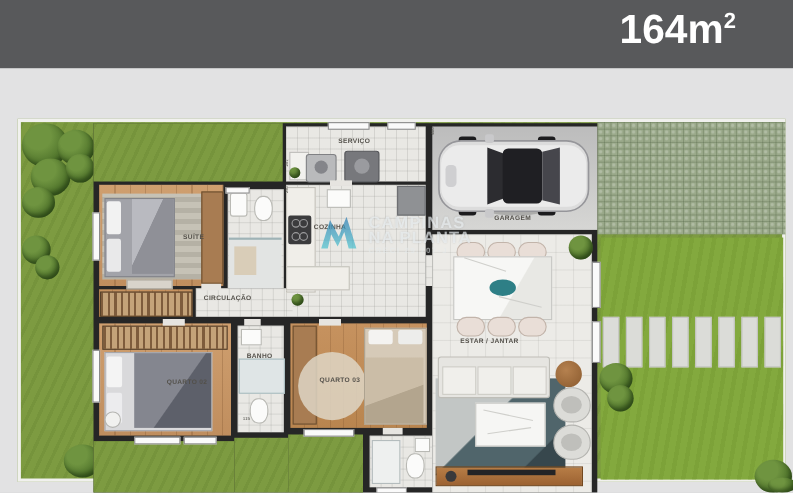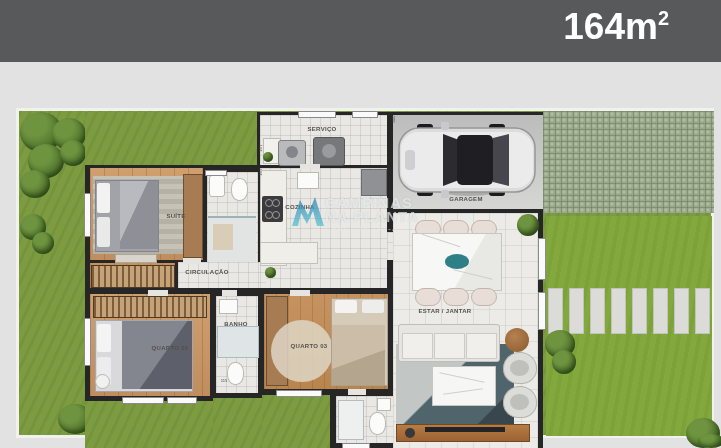--- a/index.html
+++ b/index.html
@@ -48,21 +48,21 @@
   .window{position:absolute;background:#fafafa;border:1px solid #8a8a8a;z-index:8;}
   .door-gap{position:absolute;background:#e6e4e0;z-index:8;}
   .white-fix{position:absolute;background:#fbfbfa;border:1px solid #b9b9b4;}
 
   
   .room-label{position:absolute;transform:translate(-50%,-50%);font-size:6px;font-weight:600;color:#53504a;letter-spacing:.3px;white-space:nowrap;z-index:9;}
   .dim-label{position:absolute;font-size:6px;color:#45453f;transform:translate(-50%,-50%) scale(.68);z-index:9;white-space:nowrap;}
   .dim-v{transform:translate(-50%,-50%) rotate(-90deg) scale(.68);}
 
   
-  .watermark{left:291px;top:196px;display:flex;align-items:flex-start;gap:0;z-index:12;opacity:.85;}
+  .watermark{left:291px;top:196px;display:flex;align-items:flex-start;gap:10px;z-index:12;opacity:.85;}
   .wm-text{display:flex;flex-direction:column;}
   .wm-line{font-size:15px;line-height:14px;font-weight:bold;letter-spacing:1px;color:rgba(233,238,240,.82);text-shadow:0 0 2px rgba(90,90,90,.25);}
   .wm-creci{margin-top:1px;font-size:7px;font-weight:bold;letter-spacing:1.5px;color:rgba(228,233,235,.7);}
 
   .furn{position:absolute;}
 </style>
 </head>
 <body>
 
 <div class="canvas">

